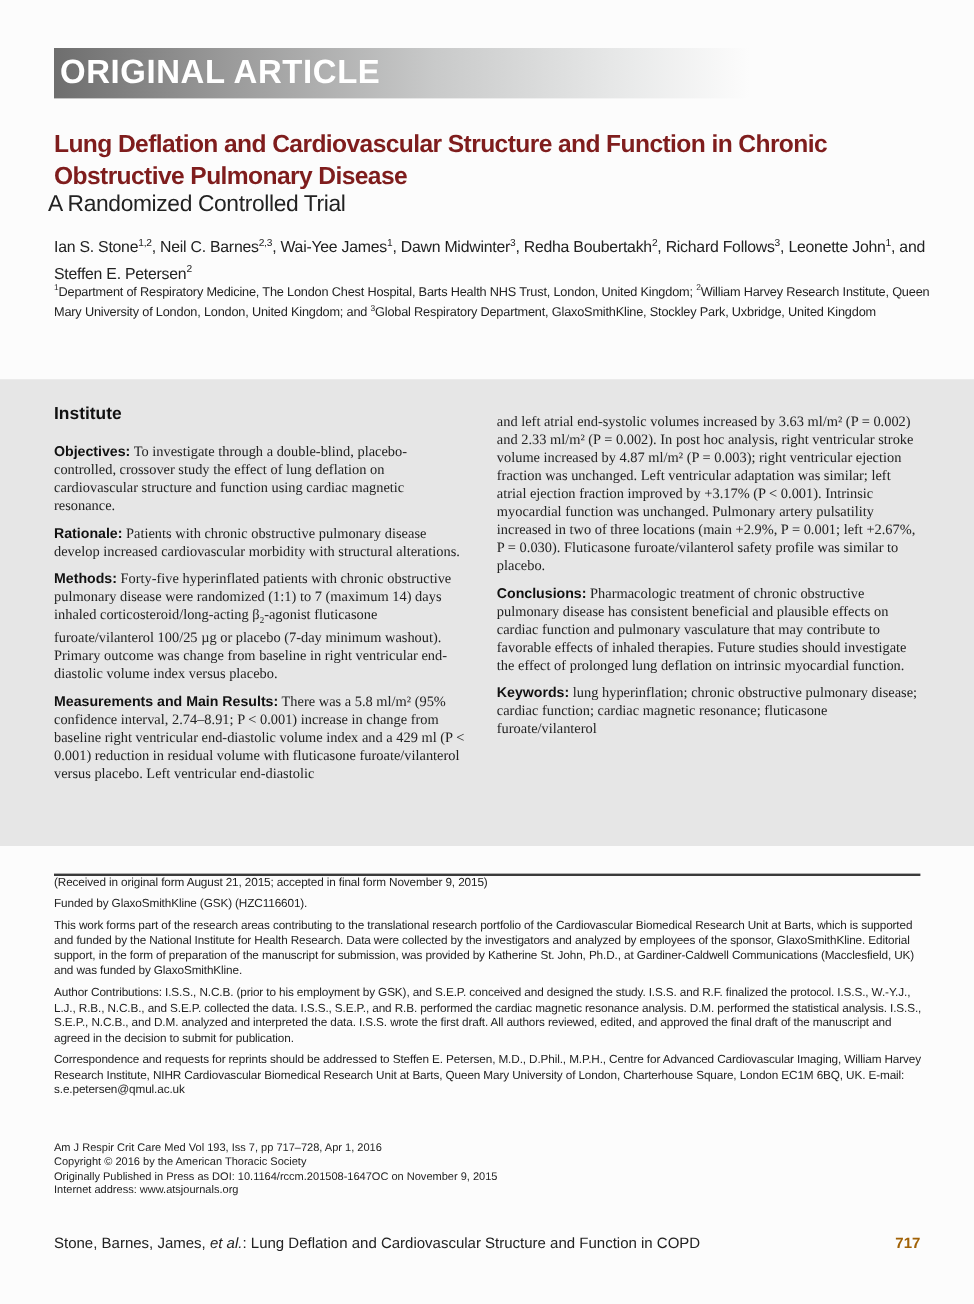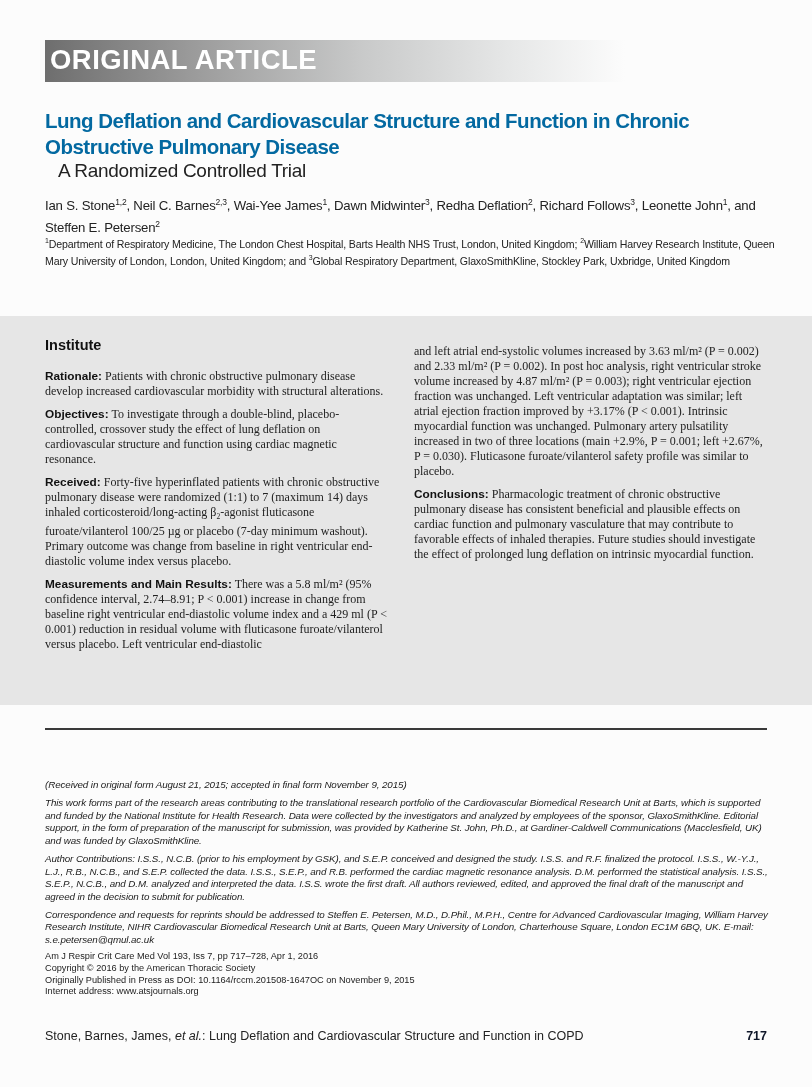--- a/index.html
+++ b/index.html
@@ -11,24 +11,24 @@
     position: absolute; left: 45px; top: 40px; width: 580px; height: 42px;
     background: linear-gradient(to right, #6e6e6e 0%, #9a9a9a 25%, #c9caca 55%, #e6e7e7 80%, #fcfcfc 100%);
   }
   .banner-text {
     position: absolute; left: 5px; top: 4px; font-family: "Liberation Sans", sans-serif;
     font-weight: bold; font-size: 28px; color: #fff; letter-spacing: 0.5px;
     transform: scaleX(0.98); transform-origin: left;
   }
   .title {
     position: absolute; left: 45px; top: 108px; width: 730px;
-    font-size: 20.5px; font-weight: bold; line-height: 26px; letter-spacing: -0.5px; color: #0369a1;
+    font-size: 20.5px; font-weight: bold; line-height: 26px; letter-spacing: -0.5px; color: #7f1d1d;
   }
   .subtitle {
-    position: absolute; left: 58px; top: 160px; font-size: 19px; color: #222; letter-spacing: -0.3px;
+    position: absolute; left: 40px; top: 160px; font-size: 19px; color: #222; letter-spacing: -0.3px;
   }
   .authors {
     position: absolute; left: 45px; top: 193px; width: 730px; font-size: 13.2px; line-height: 18px; color: #222; letter-spacing: -0.2px;
   }
   .authors sup { font-size: 8.5px; }
   .affil {
     position: absolute; left: 45px; top: 234px; width: 730px; font-size: 10.6px; line-height: 13.5px; color: #222; letter-spacing: -0.15px;
   }
   .affil sup { font-size: 7px; }
   .abstract-box {
@@ -42,84 +42,89 @@
   }
   .col p { margin: 0 0 8px 0; }
   .col .lbl { font-family: "Liberation Sans", sans-serif; font-weight: bold; font-size: 11.8px; color: #111; }
   .col sub { font-size: 7.5px; }
   .col-left { left: 45px; top: 369px; width: 345px; }
   .col-right { left: 414px; top: 344px; width: 355px; }
   .rule {
     position: absolute; left: 45px; top: 728px; width: 722px; height: 2px; background: #3a3a3a;
   }
   .notes {
-    position: absolute; left: 45px; top: 779px; width: 725px; font-size: 9.8px; line-height: 12.6px; color: #222; letter-spacing: -0.1px; font-style: italic;
+    position: absolute; left: 45px; top: 730px; width: 725px; font-size: 9.8px; line-height: 12.6px; color: #222; letter-spacing: -0.1px;
   }
   .notes p { margin: 0 0 5.5px 0; }
   .pubinfo {
     position: absolute; left: 45px; top: 951px; width: 725px; font-size: 9.2px; line-height: 11.8px; color: #222;
   }
   .pubinfo div { margin: 0; }
   .footer {
     position: absolute; left: 45px; top: 1029px; width: 722px; font-size: 12.5px; color: #222;
   }
   .footer-page {
-    position: absolute; right: 0; top: 0; font-weight: bold; font-size: 12.5px; color: #0f172a;
+    position: absolute; right: 0; top: 0; font-weight: bold; font-size: 12.5px; color: #a16207;
   }
 </style>
 </head>
 <body>
 
 <div class="banner">
   <span class="banner-text">ORIGINAL ARTICLE</span>
 </div>
 
 <h1 class="title" style="margin:0;">Lung Deflation and Cardiovascular Structure and Function in Chronic Obstructive Pulmonary Disease</h1>
 <div class="subtitle">A Randomized Controlled Trial</div>
 
-<div class="authors" id="authors"><span>Ian S. Stone</span><sup>1,2</sup>, <span>Neil C. Barnes</span><sup>2,3</sup>, <span>Wai-Yee James</span><sup>1</sup>, <span>Dawn Midwinter</span><sup>3</sup>, <span>Redha Deflation</span><sup>2</sup>, <span>Richard Follows</span><sup>3</sup>, <span>Leonette John</span><sup>1</sup>,  and <span>Steffen E. Petersen</span><sup>2</sup></div>
+<div class="authors" id="authors"><span>Ian S. Stone</span><sup>1,2</sup>, <span>Neil C. Barnes</span><sup>2,3</sup>, <span>Wai-Yee James</span><sup>1</sup>, <span>Dawn Midwinter</span><sup>3</sup>, <span>Redha Boubertakh</span><sup>2</sup>, <span>Richard Follows</span><sup>3</sup>, <span>Leonette John</span><sup>1</sup>,  and <span>Steffen E. Petersen</span><sup>2</sup></div>
 
 <div class="affil" id="affils"><sup>1</sup><span>Department of Respiratory Medicine, The London Chest Hospital, Barts Health NHS Trust, London, United Kingdom; </span><sup>2</sup><span>William Harvey Research Institute, Queen Mary University of London, London, United Kingdom; and </span><sup>3</sup><span>Global Respiratory Department, GlaxoSmithKline, Stockley Park, Uxbridge, United Kingdom</span></div>
 
 <div class="abstract-box"></div>
 <div class="abs-heading">Institute</div>
 
 <div class="col col-left">
   <p>
+    <span class="lbl">Objectives:</span>
+    <span>To investigate through a double-blind, placebo-controlled, crossover study the effect of lung deflation on cardiovascular structure and function using cardiac magnetic resonance.</span>
+  </p>
+  <p>
     <span class="lbl">Rationale:</span>
     <span>Patients with chronic obstructive pulmonary disease develop increased cardiovascular morbidity with structural alterations.</span>
   </p>
   <p>
-    <span class="lbl">Objectives:</span>
-    <span>To investigate through a double-blind, placebo-controlled, crossover study the effect of lung deflation on cardiovascular structure and function using cardiac magnetic resonance.</span>
-  </p>
-  <p>
-    <span class="lbl">Received:</span>
+    <span class="lbl">Methods:</span>
     <span>Forty-five hyperinflated patients with chronic obstructive pulmonary disease were randomized (1:1) to 7 (maximum 14) days inhaled corticosteroid/long-acting β</span><sub>2</sub><span>-agonist fluticasone furoate/vilanterol 100/25 µg or placebo (7-day minimum washout). Primary outcome was change from baseline in right ventricular end-diastolic volume index versus placebo.</span>
   </p>
   <p>
     <span class="lbl">Measurements and Main Results:</span>
     <span>There was a 5.8 ml/m² (95% confidence interval, 2.74–8.91; P &lt; 0.001) increase in change from baseline right ventricular end-diastolic volume index and a 429 ml (P &lt; 0.001) reduction in residual volume with fluticasone furoate/vilanterol versus placebo. Left ventricular end-diastolic</span>
   </p>
 </div>
 
 <div class="col col-right">
   <p>
     <span>and left atrial end-systolic volumes increased by 3.63 ml/m² (P = 0.002) and 2.33 ml/m² (P = 0.002). In post hoc analysis, right ventricular stroke volume increased by 4.87 ml/m² (P = 0.003); right ventricular ejection fraction was unchanged. Left ventricular adaptation was similar; left atrial ejection fraction improved by +3.17% (P &lt; 0.001). Intrinsic myocardial function was unchanged. Pulmonary artery pulsatility increased in two of three locations (main +2.9%, P = 0.001; left +2.67%, P = 0.030). Fluticasone furoate/vilanterol safety profile was similar to placebo.</span>
   </p>
   <p>
     <span class="lbl">Conclusions:</span>
     <span>Pharmacologic treatment of chronic obstructive pulmonary disease has consistent beneficial and plausible effects on cardiac function and pulmonary vasculature that may contribute to favorable effects of inhaled therapies. Future studies should investigate the effect of prolonged lung deflation on intrinsic myocardial function.</span>
   </p>
+  <p>
+    <span class="lbl">Keywords:</span>
+    <span>lung hyperinflation; chronic obstructive pulmonary disease; cardiac function; cardiac magnetic resonance; fluticasone furoate/vilanterol</span>
+  </p>
 </div>
 
 <div class="rule"></div>
 
 <div class="notes">
   <p>(Received in original form August 21, 2015; accepted in final form November 9, 2015)</p>
+  <p>Funded by GlaxoSmithKline (GSK) (HZC116601).</p>
   <p>This work forms part of the research areas contributing to the translational research portfolio of the Cardiovascular Biomedical Research Unit at Barts, which is supported and funded by the National Institute for Health Research. Data were collected by the investigators and analyzed by employees of the sponsor, GlaxoSmithKline. Editorial support, in the form of preparation of the manuscript for submission, was provided by Katherine St. John, Ph.D., at Gardiner-Caldwell Communications (Macclesfield, UK) and was funded by GlaxoSmithKline.</p>
   <p>Author Contributions: I.S.S., N.C.B. (prior to his employment by GSK), and S.E.P. conceived and designed the study. I.S.S. and R.F. finalized the protocol. I.S.S., W.-Y.J., L.J., R.B., N.C.B., and S.E.P. collected the data. I.S.S., S.E.P., and R.B. performed the cardiac magnetic resonance analysis. D.M. performed the statistical analysis. I.S.S., S.E.P., N.C.B., and D.M. analyzed and interpreted the data. I.S.S. wrote the first draft. All authors reviewed, edited, and approved the final draft of the manuscript and agreed in the decision to submit for publication.</p>
   <p>Correspondence and requests for reprints should be addressed to Steffen E. Petersen, M.D., D.Phil., M.P.H., Centre for Advanced Cardiovascular Imaging, William Harvey Research Institute, NIHR Cardiovascular Biomedical Research Unit at Barts, Queen Mary University of London, Charterhouse Square, London EC1M 6BQ, UK. E-mail: s.e.petersen@qmul.ac.uk</p>
 </div>
 
 <div class="pubinfo">
   <div>Am J Respir Crit Care Med Vol 193, Iss 7, pp 717–728, Apr 1, 2016</div>
   <div>Copyright © 2016 by the American Thoracic Society</div>
   <div>Originally Published in Press as DOI: 10.1164/rccm.201508-1647OC on November 9, 2015</div>
   <div>Internet address: www.atsjournals.org</div>

